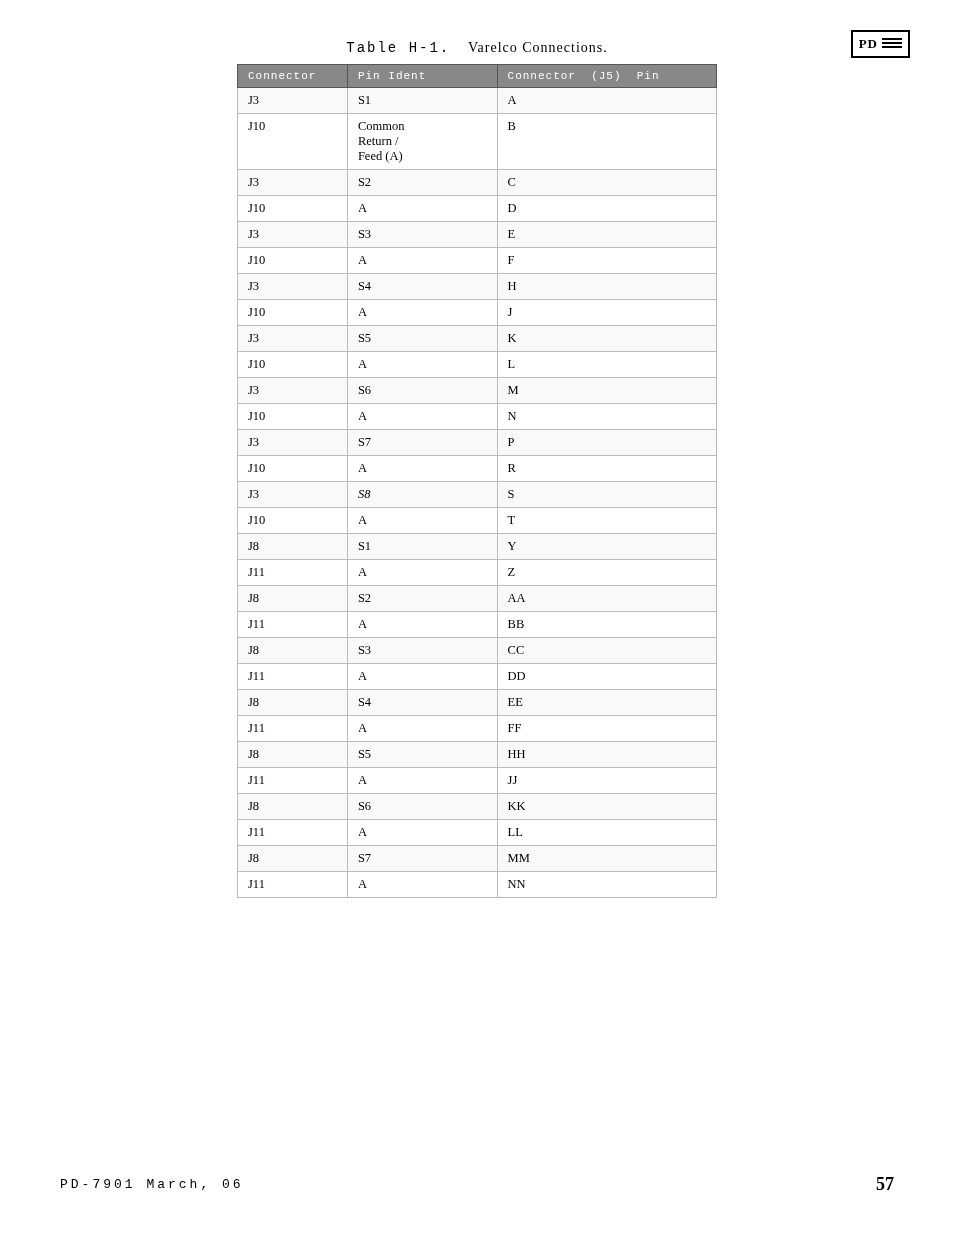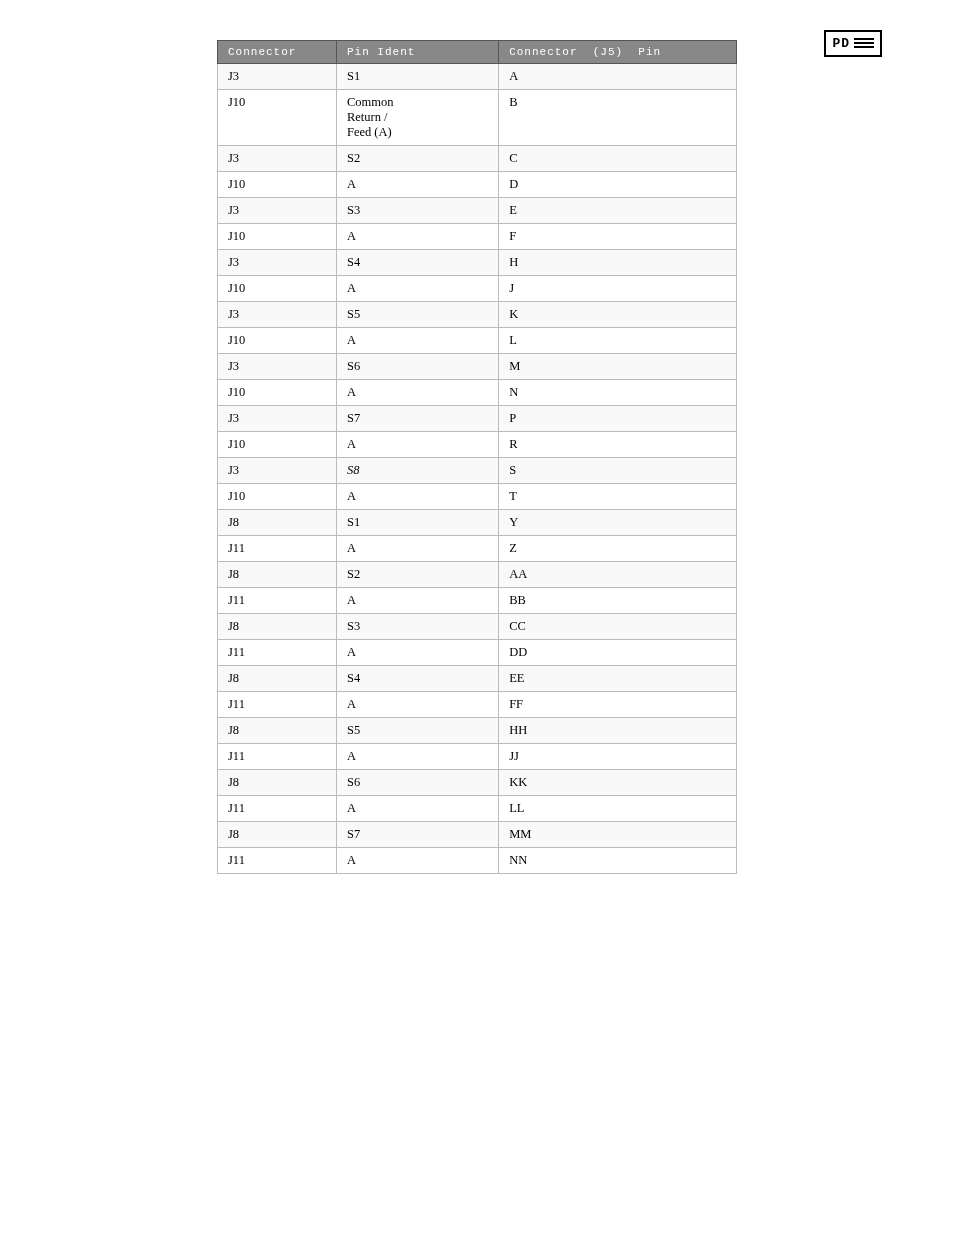--- a/index.html
+++ b/index.html
@@ -17,25 +17,24 @@
       width: 954px;
       min-height: 1235px;
       position: relative;
       padding: 40px 60px 60px 60px;
     }
 
     
     .top-right-logo {
       position: absolute;
       top: 30px;
-      right: 72px;
+      right: 44px;
       display: flex;
       align-items: flex-start;
       justify-content: flex-end;
-      font-family: Liberation Mono, monospace;
     }
 
     .pd-logo {
       border: 2px solid #000;
       padding: 4px 6px;
       display: flex;
       align-items: flex-start;
       gap: 4px;
     }
 
@@ -86,21 +85,21 @@
     }
 
     
     .main-table-wrapper {
       display: flex;
       justify-content: center;
     }
 
     .main-table {
       border-collapse: collapse;
-      width: 520px;
+      width: 480px;
       font-size: 12.5px;
     }
 
     .main-table thead tr th {
       background: #888;
       color: #fff;
       padding: 5px 10px;
       border: 1px solid #555;
       font-weight: normal;
       font-family: 'Courier New', Courier, monospace;
@@ -160,20 +159,25 @@
       <span class="pd-logo-text">PD</span>
       <div class="pd-logo-lines">
         <div class="pd-logo-line"></div>
         <div class="pd-logo-line"></div>
         <div class="pd-logo-line"></div>
       </div>
     </div>
   </div>
 
 
+  <div class="table-title">
+    <span class="table-num">Table H-1.</span>
+    &nbsp;&nbsp;
+    <span>Varelco  Connections.</span>
+  </div>
 
   <div class="main-table-wrapper">
     <table class="main-table">
       <thead>
         <tr>
           <th class="col-connector">Connector</th>
           <th class="col-pinident">Pin Ident</th>
           <th class="col-j5pin">Connector &nbsp;(J5) &nbsp;Pin</th>
         </tr>
       </thead>
@@ -327,14 +331,18 @@
           </tr>
           <tr>
             <td>J11</td>
             <td style="white-space: pre-line;">A</td>
             <td>NN</td>
           </tr>
         </tbody>
     </table>
   </div>
 
+  <div class="page-footer">
+    <span class="footer-left">PD-7901  March, 06</span>
+    <span class="footer-right">57</span>
+  </div>
 
 </div>
 
 </body></html>

